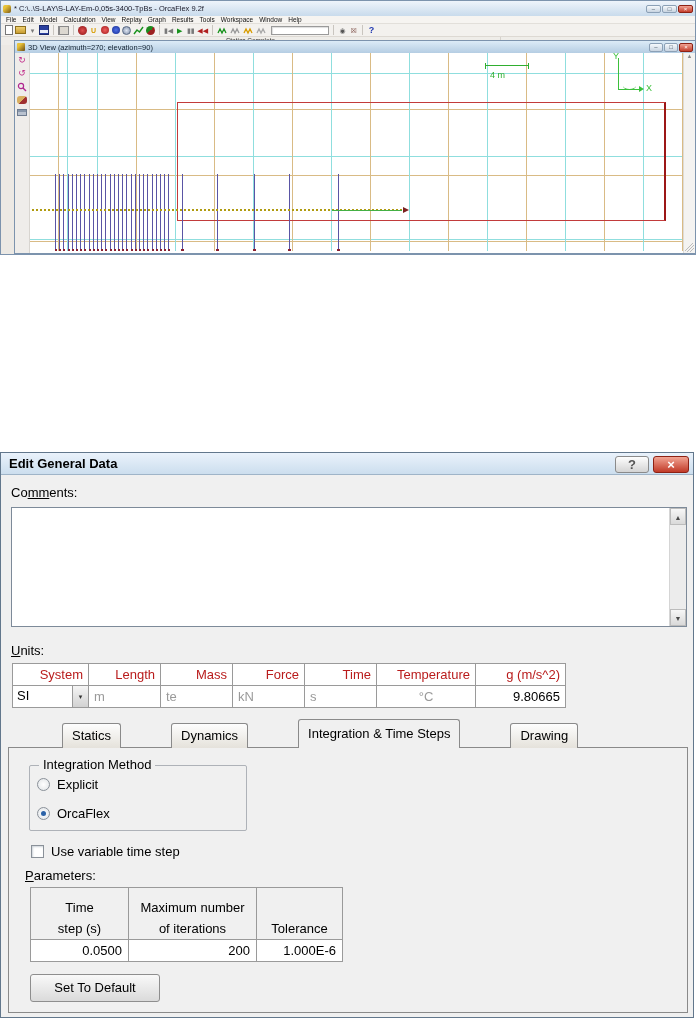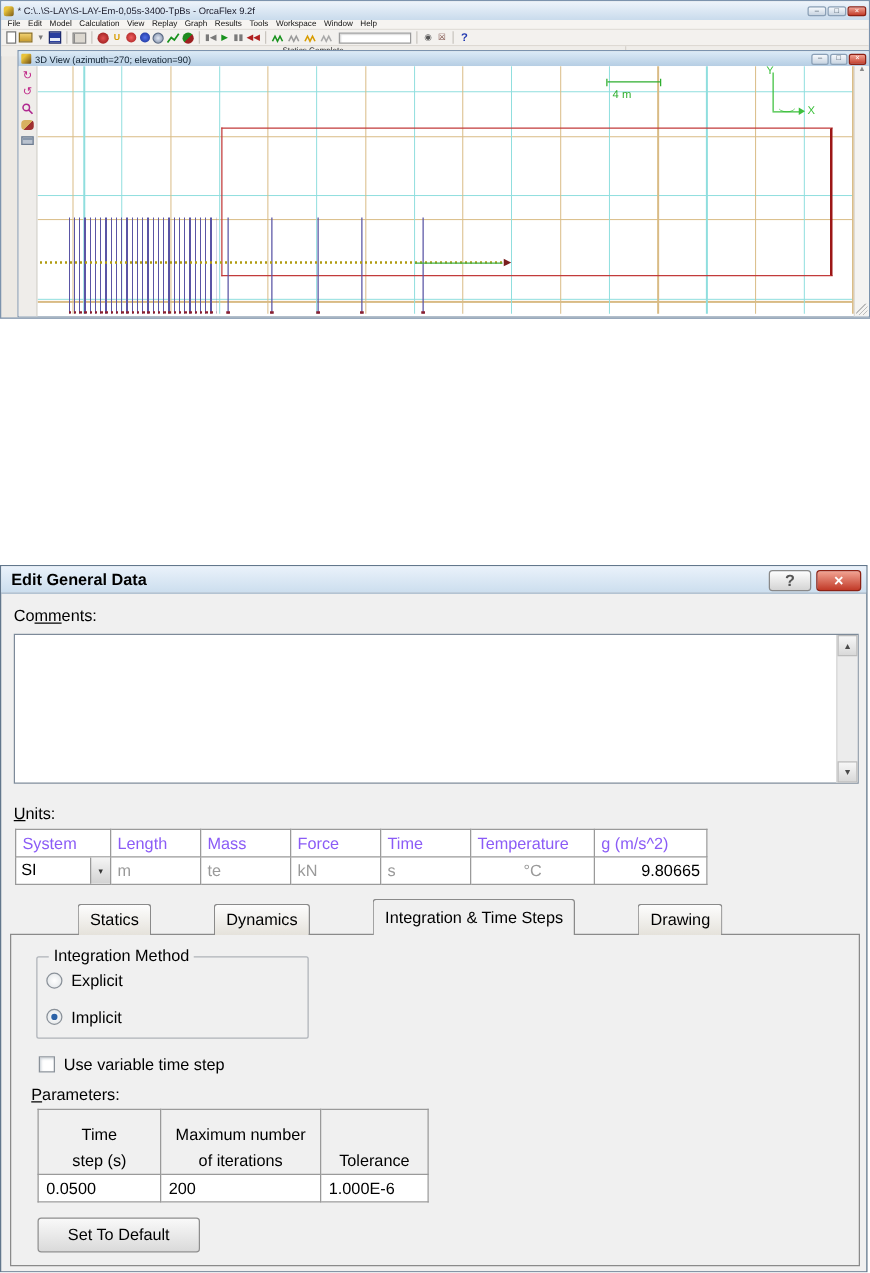--- a/index.html
+++ b/index.html
@@ -123,21 +123,21 @@
   .cscroll { position:absolute; right:0; top:0; width:17px; height:100%;
              background:#ececec; border-left:1px solid #d5d5d5; }
   .cs-btn { position:absolute; left:0; width:16px; height:17px; font-size:7px; color:#4a4a4a;
             text-align:center; line-height:17px; background:linear-gradient(#f7f7f7,#d9d9d9);
             border:1px solid #bcbcbc; }
   .cs-up { top:0; } .cs-down { bottom:0; }
 
   table { border-collapse:collapse; font-size:13px; }
   .units-table { position:absolute; left:11px; top:210px; }
   .units-table td { border:1px solid #9a9a9a; height:22px; padding:0 5px; background:#fff; }
-  .units-table .hdr { text-align:left; color:#8b5cf6; }
+  .units-table .hdr { text-align:right; color:#b91c1c; }
   .units-table .dis { color:#9a9a9a; }
   .units-table .ctr { text-align:center; }
   .units-table .rgt { text-align:right; }
   .combo-cell { padding:0 !important; }
   .combo { display:flex; height:100%; align-items:stretch; }
   .combo-val { flex:1; padding:2px 4px; }
   .combo-btn { width:16px; background:linear-gradient(#f5f5f5,#d2d2d2); border-left:1px solid #9a9a9a;
                font-size:7px; display:flex; align-items:center; justify-content:center; color:#333; }
 
   .tabs { position:absolute; left:13px; top:266px; height:29px; display:flex; align-items:flex-end; z-index:3; }
@@ -155,21 +155,21 @@
            background:radial-gradient(#fff,#dfe3e6); flex:0 0 auto; }
   .radio.sel::after { content:""; display:block; width:5px; height:5px; border-radius:50%;
                       background:#2c63a8; margin:3px; }
   .checkbox { width:13px; height:13px; border:1px solid #8a9199; background:#fff;
               box-shadow:inset 1px 1px 2px #cdd3d9; flex:0 0 auto; }
 
   .params-table { position:absolute; left:29px; top:434px; z-index:2; }
   .params-table td { border:1px solid #9a9a9a; padding:0 6px; }
   .params-table .ph { height:52px; text-align:center; vertical-align:bottom; padding-bottom:3px; background:#f0f0f0; }
   .ph .l1 { display:block; margin-bottom:6px; }
-  .params-table .pv { height:22px; background:#fff; }
+  .params-table .pv { height:22px; background:#fff; text-align:right; }
 
   .setdef { position:absolute; left:29px; top:521px; width:130px; height:28px; z-index:2;
             background:linear-gradient(#f9f9f9,#dadada); border:1px solid #8e8e8e;
             border-radius:3px; text-align:center; line-height:26px; }
 </style>
 </head>
 <body>
 
 <div class="stage">
 
@@ -386,21 +386,21 @@
 
     <div class="groupbox">
       <span class="grouplabel">Integration Method</span>
     </div>
     <div class="opt-row" style="left:36px; top:324px">
       <span class="radio"></span>
       <span>Explicit</span>
     </div>
     <div class="opt-row" style="left:36px; top:353px">
       <span class="radio sel"></span>
-      <span>Implicit</span>
+      <span>OrcaFlex</span>
     </div>
     <div class="opt-row" style="left:30px; top:391px">
       <span class="checkbox"></span>
       <span>Use variable time step</span>
     </div>
 
     <div class="dlabel" style="left:24px; top:415px; z-index:2">
       <span></span><span class="ukey">P</span><span>arameters:</span>
     </div>
     <table class="params-table">

